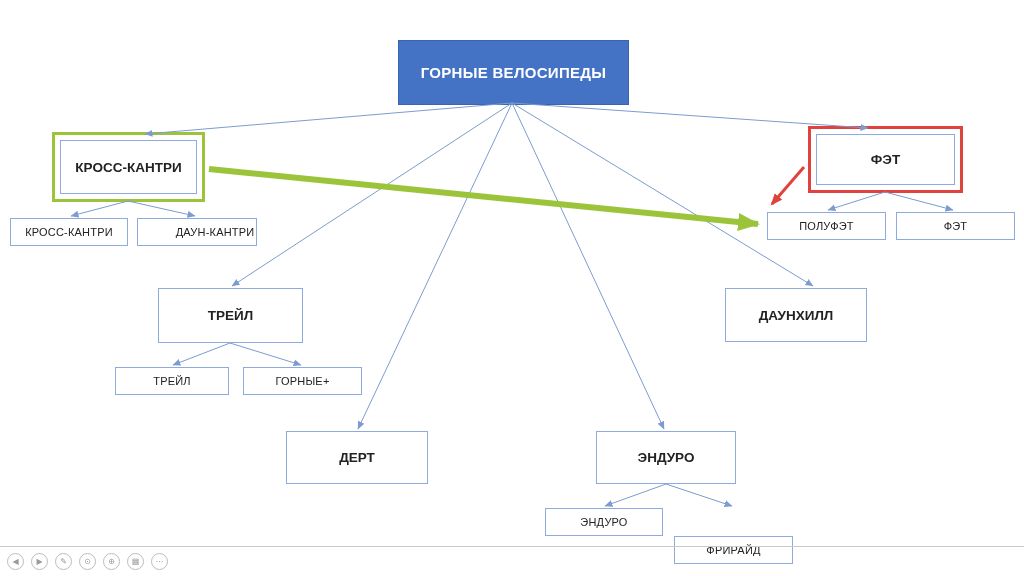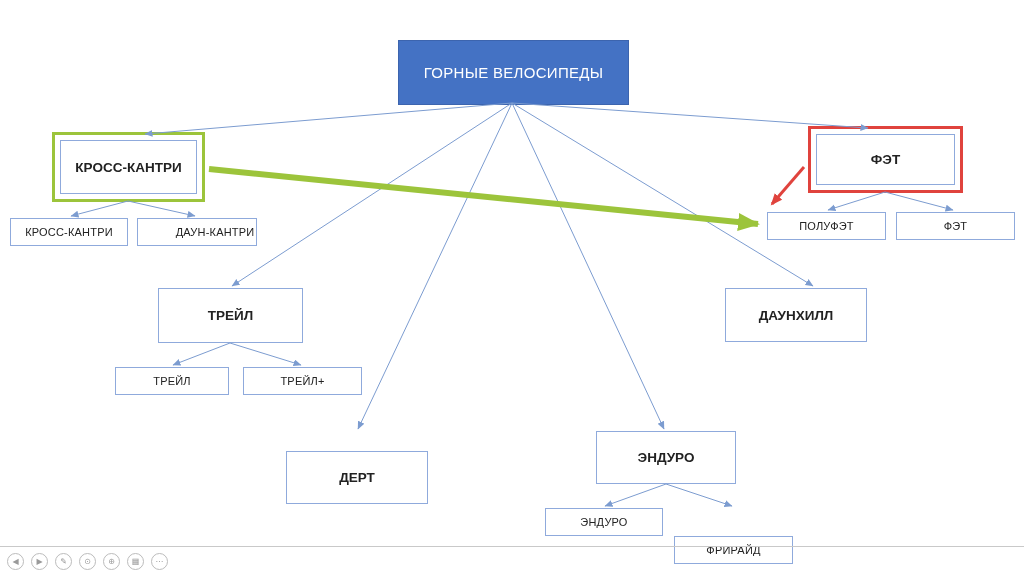--- a/index.html
+++ b/index.html
@@ -3,21 +3,21 @@
 <meta charset="utf-8">
 <title></title>
 <style>
   html,body{margin:0;padding:0;background:#fff;}
   .stage{position:relative;width:1024px;height:576px;background:#ffffff;overflow:hidden;
          font-family:"Liberation Sans",sans-serif;}
   
   .root-node{position:absolute;left:398px;top:40px;width:229px;height:63px;
     background:#4472C4;border:1px solid #3C64AE;color:#ffffff;
     display:flex;align-items:center;justify-content:center;
-    font-weight:400;font-size:15px;letter-spacing:.3px;}
+    font-weight:700;font-size:15px;letter-spacing:.3px;}
   
   .node{position:absolute;background:#ffffff;border:1px solid #8FAADC;color:#222;
     display:flex;align-items:center;justify-content:center;box-sizing:border-box;}
   .node.main{font-weight:700;font-size:13.5px;}
   .node.leaf{font-weight:400;font-size:11px;letter-spacing:.2px;}
   
   .hl{position:absolute;box-sizing:border-box;padding:5px;background:#fff;}
   .hl.green{border:3px solid #9CC43B;}
   .hl.red{border:3px solid #E0433D;}
   .hl .inner{width:100%;height:100%;border:1px solid #8FAADC;background:#fff;color:#222;
@@ -91,24 +91,24 @@
     <span>ДАУН-КАНТРИ</span>
   </div>
 
   <div class="node main" style="left:158px;top:288px;width:145px;height:55px;">
     <span>ТРЕЙЛ</span>
   </div>
   <div class="node leaf" style="left:115px;top:367px;width:114px;height:28px;">
     <span>ТРЕЙЛ</span>
   </div>
   <div class="node leaf" style="left:243px;top:367px;width:119px;height:28px;">
-    <span>ТРЕЙЛ+</span>
+    <span>ГОРНЫЕ+</span>
   </div>
 
-  <div class="node main" style="left:286px;top:431px;width:142px;height:53px;margin-top:20px;">
+  <div class="node main" style="left:286px;top:431px;width:142px;height:53px;">
     <span>ДЕРТ</span>
   </div>
 
   <div class="node main" style="left:596px;top:431px;width:140px;height:53px;">
     <span>ЭНДУРО</span>
   </div>
   <div class="node leaf" style="left:545px;top:508px;width:118px;height:28px;">
     <span>ЭНДУРО</span>
   </div>
   <div class="node leaf" style="left:674px;top:536px;width:119px;height:28px;">

